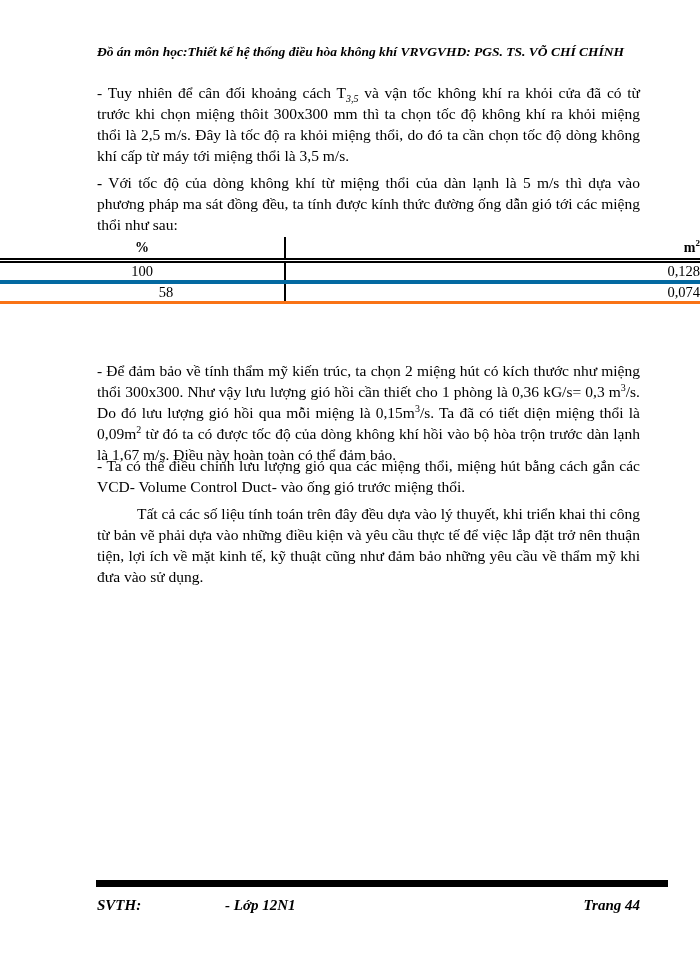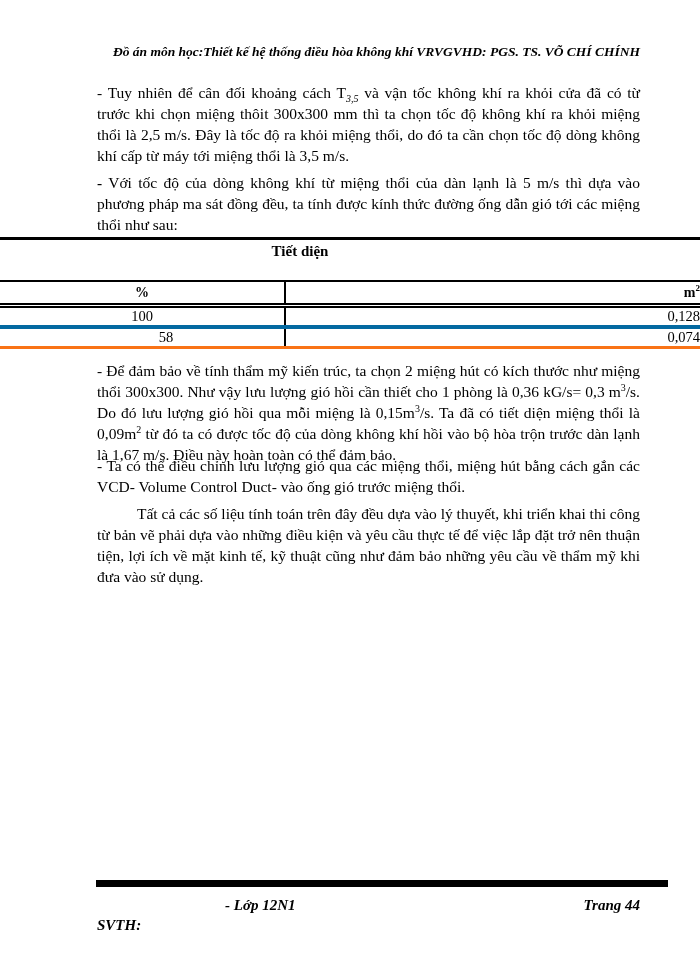--- a/index.html
+++ b/index.html
@@ -8,21 +8,21 @@
     width:700px;height:960px;
     background:#ffffff;
     font-family:"Liberation Serif", serif;
     color:#000000;
     overflow:hidden;
     margin:0 auto;
   }
   
   .doc-header{
     position:absolute;top:44px;left:97px;width:543px;
-    display:flex;justify-content:flex-end;
+    display:flex;justify-content:flex-start;
     font-size:13.5px;font-weight:bold;font-style:italic;
     white-space:nowrap;
   }
   
   .para{
     position:absolute;left:97px;width:543px;
     font-size:15.5px;line-height:21px;
     text-align:justify;
   }
   .para sub{font-size:10px;line-height:0;font-style:italic;}
@@ -56,43 +56,40 @@
   td.c2 sup{font-size:9px;line-height:0;}
   
   .footer-rule{
     position:absolute;top:880px;left:96px;width:572px;height:7px;
     background:#000000;
   }
   .doc-footer{
     position:absolute;top:897px;left:97px;width:543px;height:20px;
     font-size:15px;font-weight:bold;font-style:italic;
   }
-  .doc-footer .svth{position:absolute;left:0;top:0;margin-top:20px;}
+  .doc-footer .svth{position:absolute;left:0;top:0;}
   .doc-footer .klass{position:absolute;left:128px;top:0;}
   .doc-footer .pagenum{position:absolute;right:0;top:0;margin-left:16px;}
 </style>
 </head>
 <body>
 
 <div class="page">
 
   <div class="doc-header">
     <span>Đồ án môn học:Thiết kế hệ thống điều hòa không khí VRV</span>
     <span>GVHD: PGS. TS. VÕ CHÍ CHÍNH</span>
   </div>
 
   <div class="para p1"><span>- Tuy nhiên để cân đối khoảng cách T</span><sub>3,5</sub><span> và vận tốc không khí ra khỏi cửa đã có từ trước khi chọn miệng thôit 300x300 mm thì ta chọn tốc độ không khí ra khỏi miệng thổi là 2,5 m/s. Đây là tốc độ ra khỏi miệng thổi, do đó ta cần chọn tốc độ dòng không khí cấp từ máy tới miệng thổi là 3,5 m/s.</span></div>
 
   <div class="para p2"><span class="bold-dash">-</span><span> Với  tốc độ của dòng không khí từ miệng thổi của dàn lạnh là 5 m/s thì dựa vào phương pháp ma sát đồng đều, ta tính được kính thức đường ống dẫn gió tới các miệng thổi như sau:</span></div>
 
   <table class="ductsize">
     <tbody>
-      <tr class="title-row">
-        <td colspan="2">Tiết diện</td>
-      </tr>
       <tr class="head-row">
         <td class="c1">%</td>
         <td class="c2"><span>m</span><sup>2</sup></td>
       </tr>
       <tr class="data-row-1">
         <td class="c1">100</td>
         <td class="c2">0,128</td>
       </tr>
       <tr class="data-row-2">
         <td class="c1">58</td>

